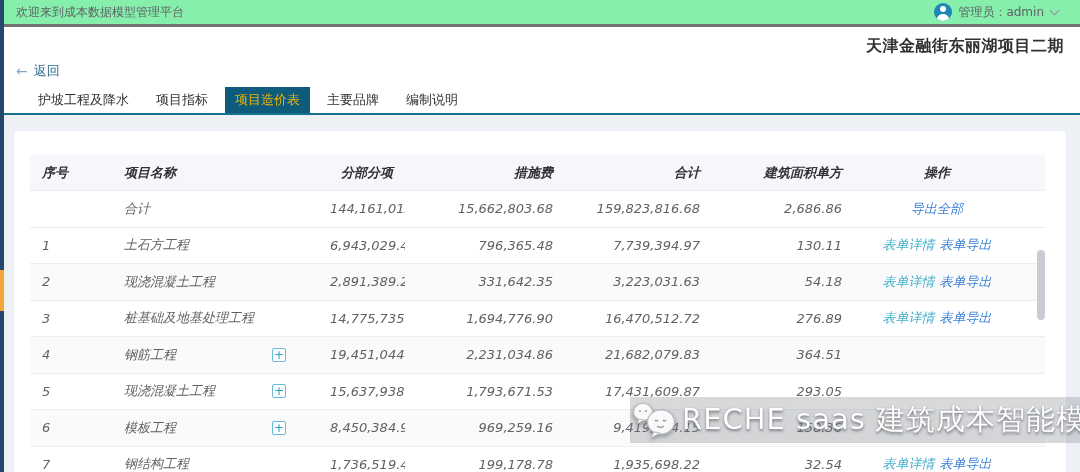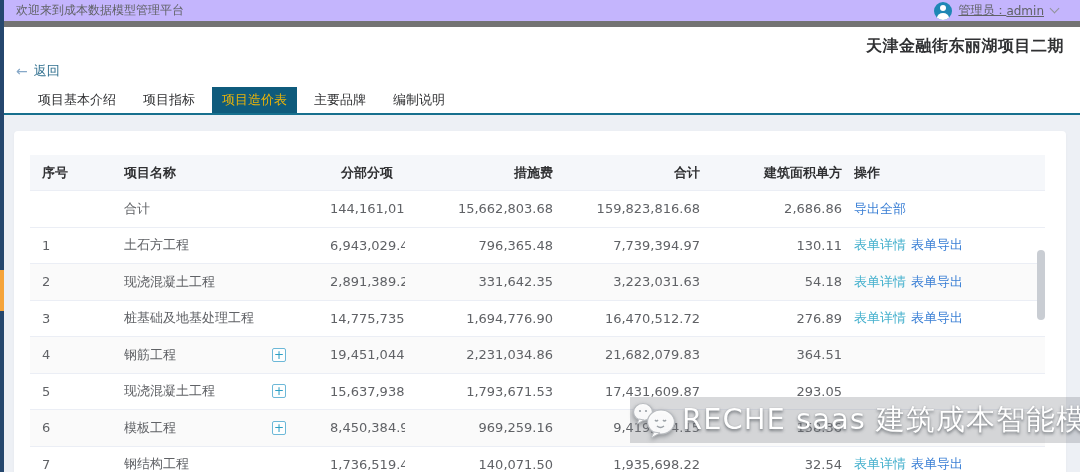--- a/index.html
+++ b/index.html
@@ -8,23 +8,23 @@
   }
   *{box-sizing:border-box; margin:0; padding:0;}
   html,body{width:1080px;height:472px;overflow:hidden;}
   body{font-family:"DejaVu Sans","Liberation Sans",sans-serif; background:#fff; position:relative;}
 
   
   .left-strip{position:absolute;left:0;top:0;width:4px;height:472px;background:var(--sidebar-strip);z-index:60;}
   .left-strip .active-seg{position:absolute;left:0;top:270px;width:4px;height:41px;background:var(--sidebar-active);}
 
   
-  .topbar{height:27px;border-bottom:6px solid #737373;display:flex;align-items:center;justify-content:space-between;padding:0 22px 0 16px;background:#c4b5fd;}
+  .topbar{height:27px;border-bottom:3px solid #737373;display:flex;align-items:center;justify-content:space-between;padding:0 22px 0 16px;background:#86efac;}
   .welcome{font-size:12px;color:#606266;}
-  .user{display:flex;align-items:center;font-size:12px;color:#606266;cursor:pointer;text-decoration:underline;}
+  .user{display:flex;align-items:center;font-size:12px;color:#606266;cursor:pointer;}
   .avatar{width:18px;height:18px;border-radius:50%;background:var(--avatar-bg);position:relative;overflow:hidden;margin-right:6px;flex:0 0 auto;}
   .avatar::before{content:"";position:absolute;top:3px;left:6px;width:6px;height:6px;border-radius:50%;background:#fff;}
   .avatar::after{content:"";position:absolute;top:11px;left:3px;width:12px;height:10px;border-radius:50% 50% 0 0;background:#fff;}
   .chev{width:7px;height:7px;border-right:1.5px solid #909399;border-bottom:1.5px solid #909399;transform:rotate(45deg);margin:-4px 0 0 7px;}
 
   
   .title-section{padding:9px 16px 0;background:#fff;}
   .page-title{font-size:16px;font-weight:bold;color:#303133;letter-spacing:.5px;text-align:right;}
   .back-row{margin-top:5px;display:flex;align-items:center;gap:6px;font-size:13px;cursor:pointer;}
   .back-arrow{color:#86a8c8;font-size:14px;line-height:1;}
@@ -35,30 +35,30 @@
   .tab{height:26px;line-height:26px;padding:0 10px;margin-right:7px;font-size:13px;color:#303133;cursor:pointer;white-space:nowrap;}
   .tab.active{background:var(--tab-active-bg);color:#eab308;}
   .tab-underline{height:2px;background:var(--tab-underline);}
 
   
   .content{background:#edf0f5;height:370px;padding:16px 14px 0;}
   .card{background:#fff;border-radius:4px;height:354px;padding:24px 0 0 16px;position:relative;box-shadow:0 1px 3px rgba(0,0,0,0.04);}
 
   
   .table{width:1015px;font-size:13px;color:#606266;}
-  .trow,.thead,.tsummary{display:grid;grid-template-columns:48px 252px 75px 160px 147px 142px 191px;align-items:center;}
+  .trow,.thead,.tsummary{display:grid;grid-template-columns:48px 252px 75px 160px 147px 142px 191px;align-items:center;font-style:italic;}
   .thead{height:36px;background:#f5f7fa;font-weight:bold;color:#303133;border-bottom:1px solid #ebeef5;}
   .tsummary{height:36.5px;background:#fff;border-bottom:1px solid #ebeef5;}
   .trow{height:36.5px;border-bottom:1px solid #ebeef5;background:#fff;}
   .trow:nth-child(even){background:#fafafa;}
   .cell{overflow:hidden;white-space:nowrap;}
   .col-no{padding-left:12px;text-align:left;}
   .col-name{padding-left:0;position:relative;margin-left:46px;}
   .col-num{text-align:right;padding-right:12px;}
-  .col-ops{padding-right:25px;}
+  .col-ops{text-align:center;padding-right:25px;}
   .expand-box{position:absolute;left:148px;top:50%;transform:translateY(-50%);width:14px;height:14px;border:1px solid #6cb8d8;border-radius:2px;color:#2d9fc4;font-size:12px;line-height:12px;text-align:center;cursor:pointer;background:#fdfefe;}
   .link{cursor:pointer;text-decoration:none;}
   .link-teal{color:var(--link-teal);}
   .link-blue{color:var(--link-blue);}
   .ops-gap{display:inline-block;width:5px;}
 
   
   .scroll-thumb{position:absolute;left:1023px;top:119px;width:8px;height:70px;border-radius:4px;background:#c9cdd3;cursor:pointer;}
 
   
@@ -86,21 +86,21 @@
 
 <div class="title-section">
   <div class="page-title">天津金融街东丽湖项目二期</div>
   <div class="back-row">
     <span class="back-arrow">←</span>
     <span class="back-label">返回</span>
   </div>
 </div>
 
 <div class="tabs">
-  <div class="tab">项目基本介绍</div>
+  <div class="tab">护坡工程及降水</div>
   <div class="tab">项目指标</div>
   <div class="tab active">项目造价表</div>
   <div class="tab">主要品牌</div>
   <div class="tab">编制说明</div>
 </div>
 <div class="tab-underline"></div>
 
 <div class="content">
   <div class="card">
     <div class="table">
@@ -174,21 +174,21 @@
             <div class="cell col-num">8,450,384.99</div>
             <div class="cell col-num">969,259.16</div>
             <div class="cell col-num">9,419,644.15</div>
             <div class="cell col-num">158.36</div>
             <div class="cell col-ops"></div>
           </div>
           <div class="trow">
             <div class="cell col-no">7</div>
             <div class="cell col-name">钢结构工程</div>
             <div class="cell col-num">1,736,519.44</div>
-            <div class="cell col-num">140,071.50</div>
+            <div class="cell col-num">199,178.78</div>
             <div class="cell col-num">1,935,698.22</div>
             <div class="cell col-num">32.54</div>
             <div class="cell col-ops"><span class="link link-teal">表单详情</span><span class="ops-gap"></span><span class="link link-blue">表单导出</span></div>
           </div>
         </div>
     </div>
     <div class="scroll-thumb"></div>
   </div>
 </div>
 

